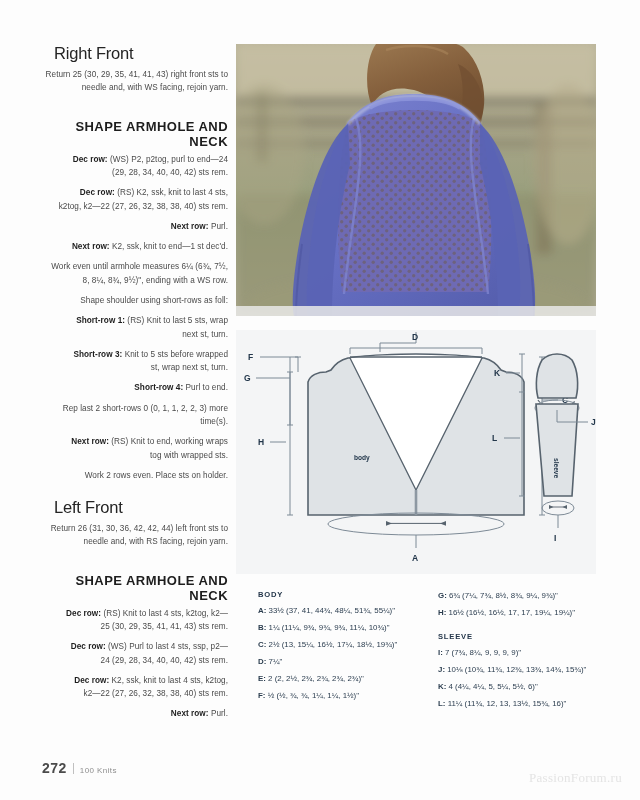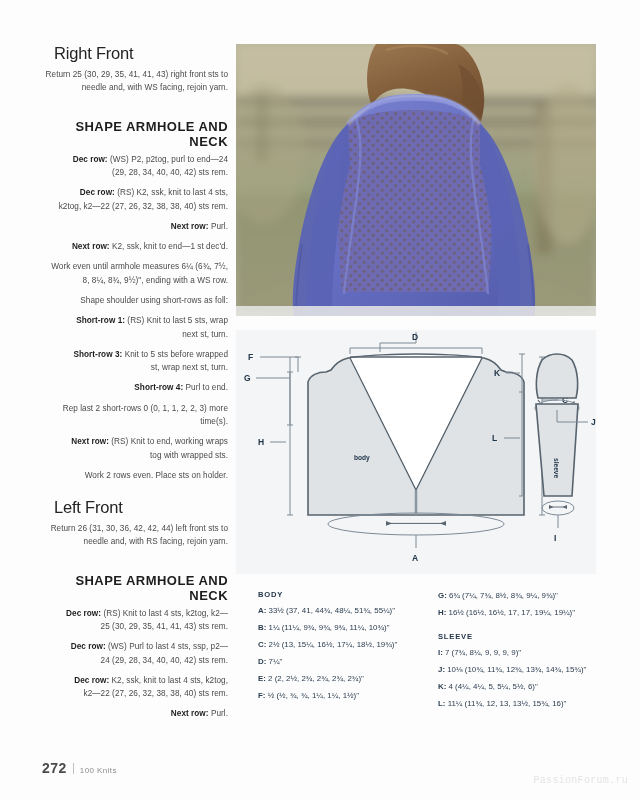--- a/index.html
+++ b/index.html
@@ -69,23 +69,23 @@
   
   .folio{
     position:absolute;left:42px;top:760px;
     display:flex;align-items:baseline;gap:6px;
   }
   .folio .num{font-size:14px;font-weight:700;color:#4b4b4b;letter-spacing:0.5px;}
   .folio .bar{width:1px;height:11px;background:#c0c0c0;align-self:center;}
   .folio .bk{font-size:8px;color:#8e8e8e;letter-spacing:0.4px;}
 
   .watermark{
-    position:absolute;right:12px;bottom:14px;
-    font-size:10px;color:#e4e4e4;letter-spacing:0.3px;
-    font-family:Liberation Mono, monospace;
+    position:absolute;right:18px;bottom:14px;
+    font-size:13px;color:#e4e4e4;letter-spacing:0.3px;
+    font-family:Liberation Serif, serif;
   }
 </style>
 </head>
 <body>
 
 <div class="page">
 
   <div class="textcol">
 
     <h1 class="sec">Right Front</h1>

